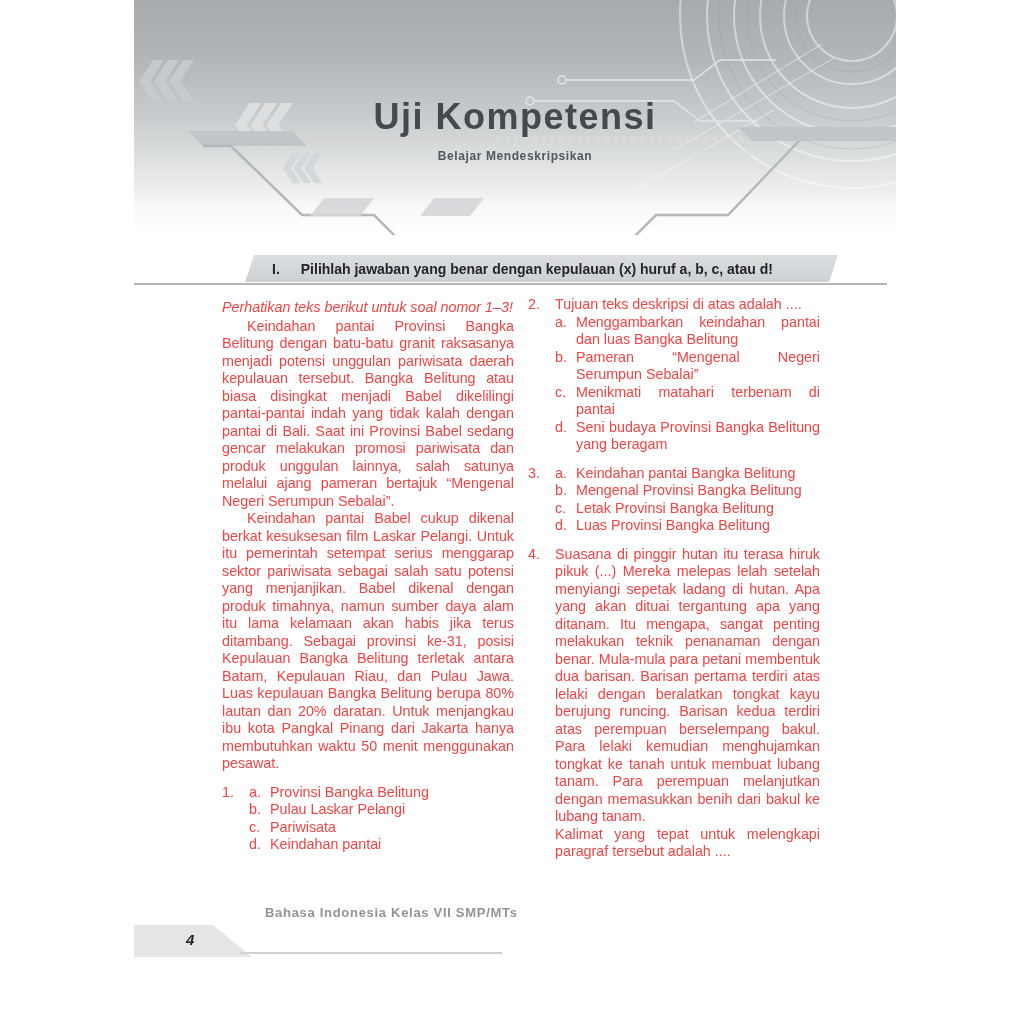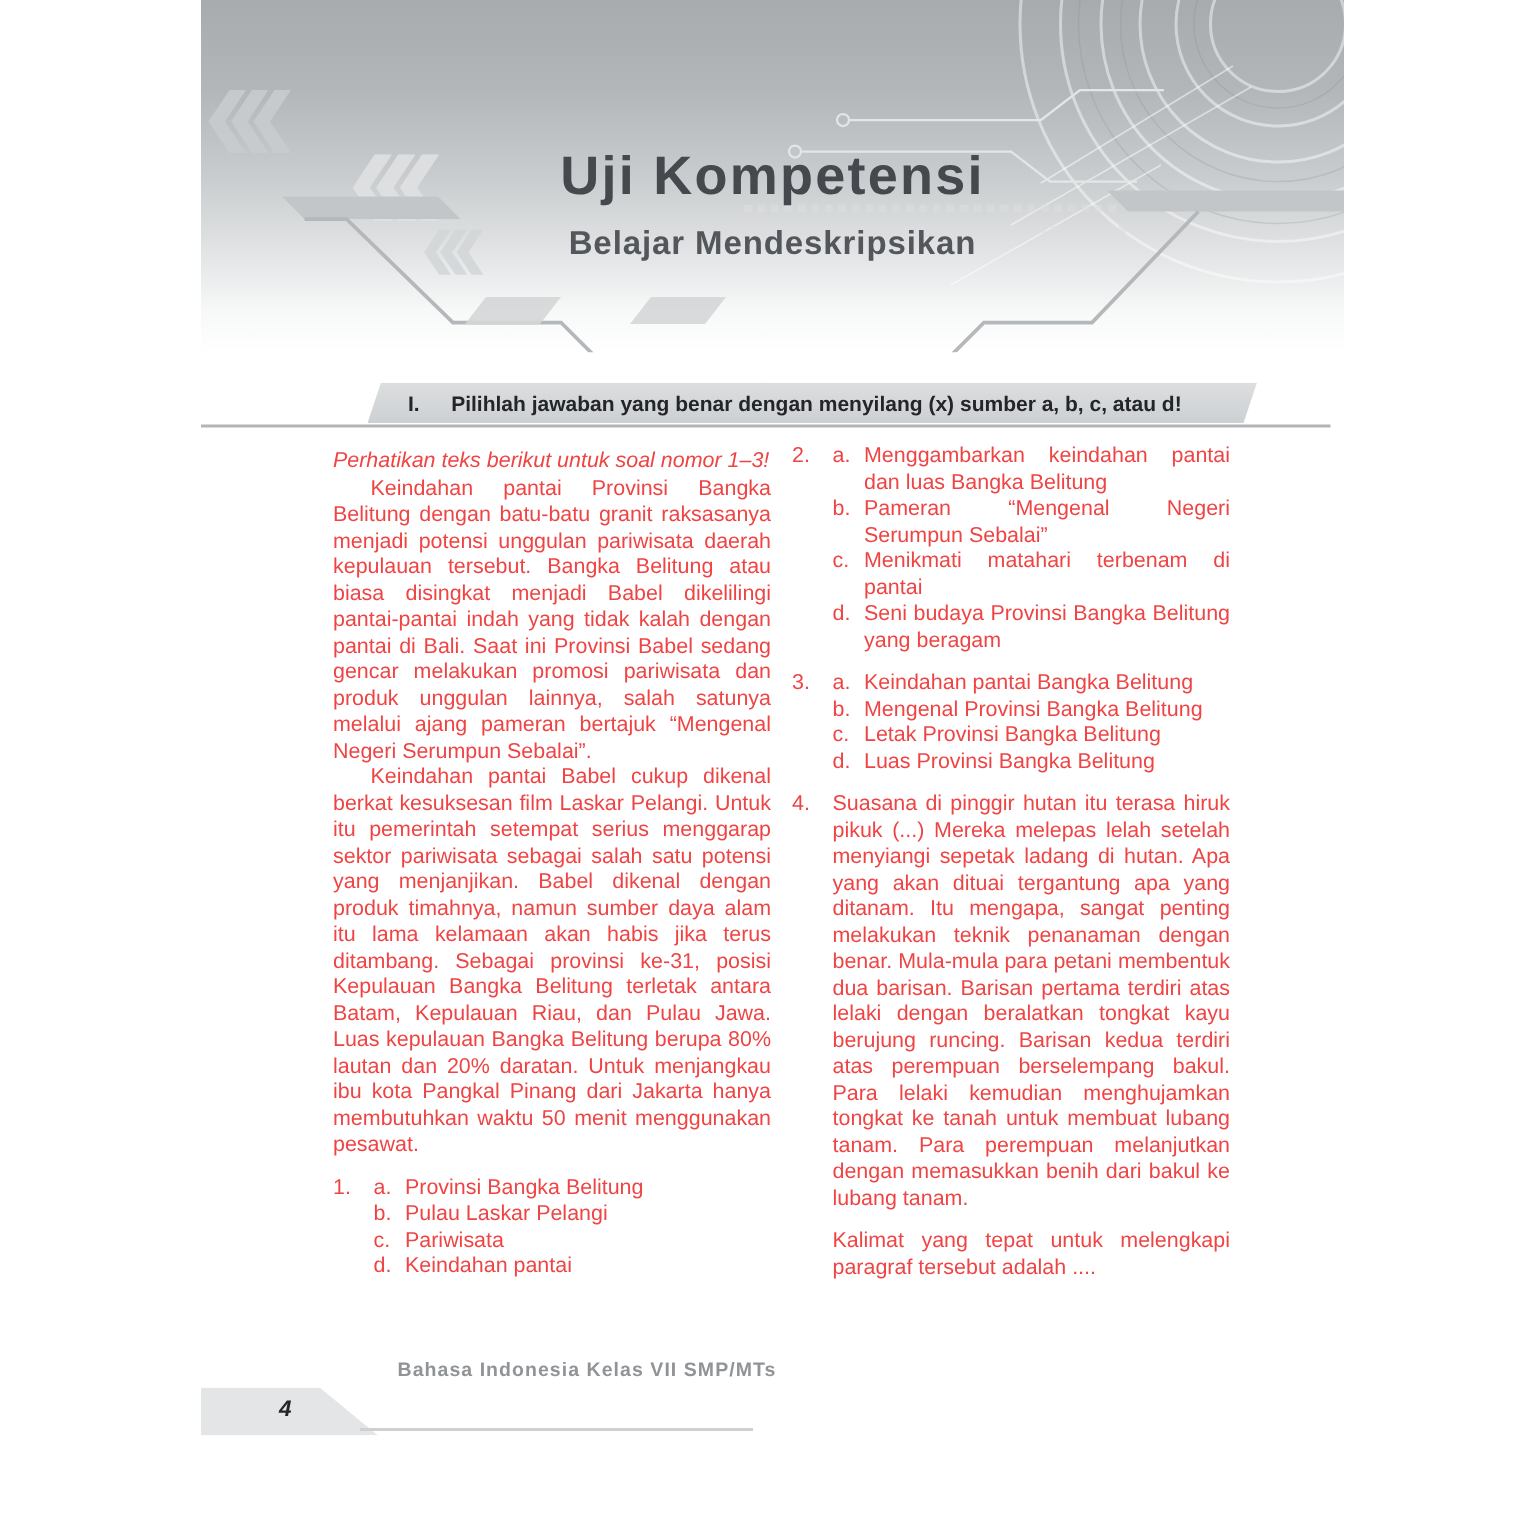--- a/index.html
+++ b/index.html
@@ -21,21 +21,21 @@
     overflow: hidden;
   }
   .banner-art { position: absolute; left: 0; top: 0; width: 762px; height: 235px; }
   .banner-title {
     position: absolute; left: 0; top: 96px; width: 762px;
     text-align: center; font-size: 36px; font-weight: bold;
     color: #45484d; letter-spacing: 1.5px;
   }
   .banner-subtitle {
     position: absolute; left: 0; top: 149px; width: 762px;
-    text-align: center; font-size: 22px; font-weight: bold;
+    text-align: center; font-size: 12px; font-weight: bold;
     color: #53565b; letter-spacing: 0.6px;
   }
 
   
   .section-bar {
     position: absolute; left: 245px; top: 255px; width: 593px; height: 27px;
     background: linear-gradient(180deg, #dcdee0 0%, #cdd0d2 100%);
     clip-path: polygon(9px 0, 100% 0, calc(100% - 9px) 100%, 0 100%);
     display: flex; align-items: center;
     padding-left: 27px;
@@ -56,21 +56,21 @@
   .para { text-align: justify; text-indent: 25px; }
 
   .q { display: flex; margin-top: 11px; }
   .q:first-child { margin-top: 0; }
   .q-num  { width: 27px; flex: none; }
   .q-body { flex: 1; }
   .q-text { text-align: justify; }
   .opt { display: flex; }
   .opt-letter { width: 21px; flex: none; }
   .opt-text { flex: 1; text-align: justify; }
-  .q4-ask { text-align: justify; margin-top: 11px; }
+  .q4-ask { text-align: justify; }
 
   
   .footer-badge {
     position: absolute; left: 134px; top: 925px; width: 118px; height: 32px;
     background: #e3e5e6;
     clip-path: polygon(0 0, 67% 0, 100% 100%, 0 100%);
   }
   .footer-pagenum {
     position: absolute; left: 186px; top: 931px;
     font-size: 15px; font-weight: bold; font-style: italic; color: #232527;
@@ -145,21 +145,21 @@
       <path d="M69,146 L97,146 L168,215 L240,215 L266,241 L496,241 L522,215 L594,215 L665,141" stroke="#b5b8bb" stroke-width="2.5" fill="none"></path>
       <polygon points="190,198 240,198 226,216 176,216" fill="#d4d6d8" opacity="0.9"></polygon>
       <polygon points="300,198 350,198 336,216 286,216" fill="#d4d6d8" opacity="0.9"></polygon>
     </svg>
     <div class="banner-title">Uji Kompetensi</div>
     <div class="banner-subtitle">Belajar Mendeskripsikan</div>
   </div>
 
   <div class="section-bar">
     <span class="section-numeral">I.</span>
-    <span>Pilihlah jawaban yang benar dengan menyilang (x) sumber a, b, c, atau d!</span>
+    <span>Pilihlah jawaban yang benar dengan kepulauan (x) huruf a, b, c, atau d!</span>
   </div>
   <div class="rule"></div>
 
   <div class="col-left page-text">
     <div class="passage-note">Perhatikan teks berikut untuk soal nomor 1–3!</div>
     <div class="para">Keindahan pantai Provinsi Bangka Belitung dengan batu-batu granit raksasanya menjadi potensi unggulan pariwisata daerah kepulauan tersebut. Bangka Belitung atau biasa disingkat menjadi Babel dikelilingi pantai-pantai indah yang tidak kalah dengan pantai di Bali. Saat ini Provinsi Babel sedang gencar melakukan promosi pariwisata dan produk unggulan lainnya, salah satunya melalui ajang pameran bertajuk “Mengenal Negeri Serumpun Sebalai”.</div>
     <div class="para">Keindahan pantai Babel cukup dikenal berkat kesuksesan film Laskar Pelangi. Untuk itu pemerintah setempat serius menggarap sektor pariwisata sebagai salah satu potensi yang menjanjikan. Babel dikenal dengan produk timahnya, namun sumber daya alam itu lama kelamaan akan habis jika terus ditambang. Sebagai provinsi ke-31, posisi Kepulauan Bangka Belitung terletak antara Batam, Kepulauan Riau, dan Pulau Jawa. Luas kepulauan Bangka Belitung berupa 80% lautan dan 20% daratan. Untuk menjangkau ibu kota Pangkal Pinang dari Jakarta hanya membutuhkan waktu 50 menit menggunakan pesawat.</div>
 
     <div class="q">
       <div class="q-num">1.</div>
@@ -182,20 +182,21 @@
         </div>
       </div>
     </div>
   </div>
 
   <div class="col-right page-text">
 
     <div class="q">
       <div class="q-num">2.</div>
       <div class="q-body">
+        <div class="q-text">Tujuan teks deskripsi di atas adalah ....</div>
         <div class="opt">
           <span class="opt-letter">a.</span>
           <span class="opt-text">Menggambarkan keindahan pantai dan luas Bangka Belitung</span>
         </div>
         <div class="opt">
           <span class="opt-letter">b.</span>
           <span class="opt-text">Pameran “Mengenal Negeri Serumpun Sebalai”</span>
         </div>
         <div class="opt">
           <span class="opt-letter">c.</span>

